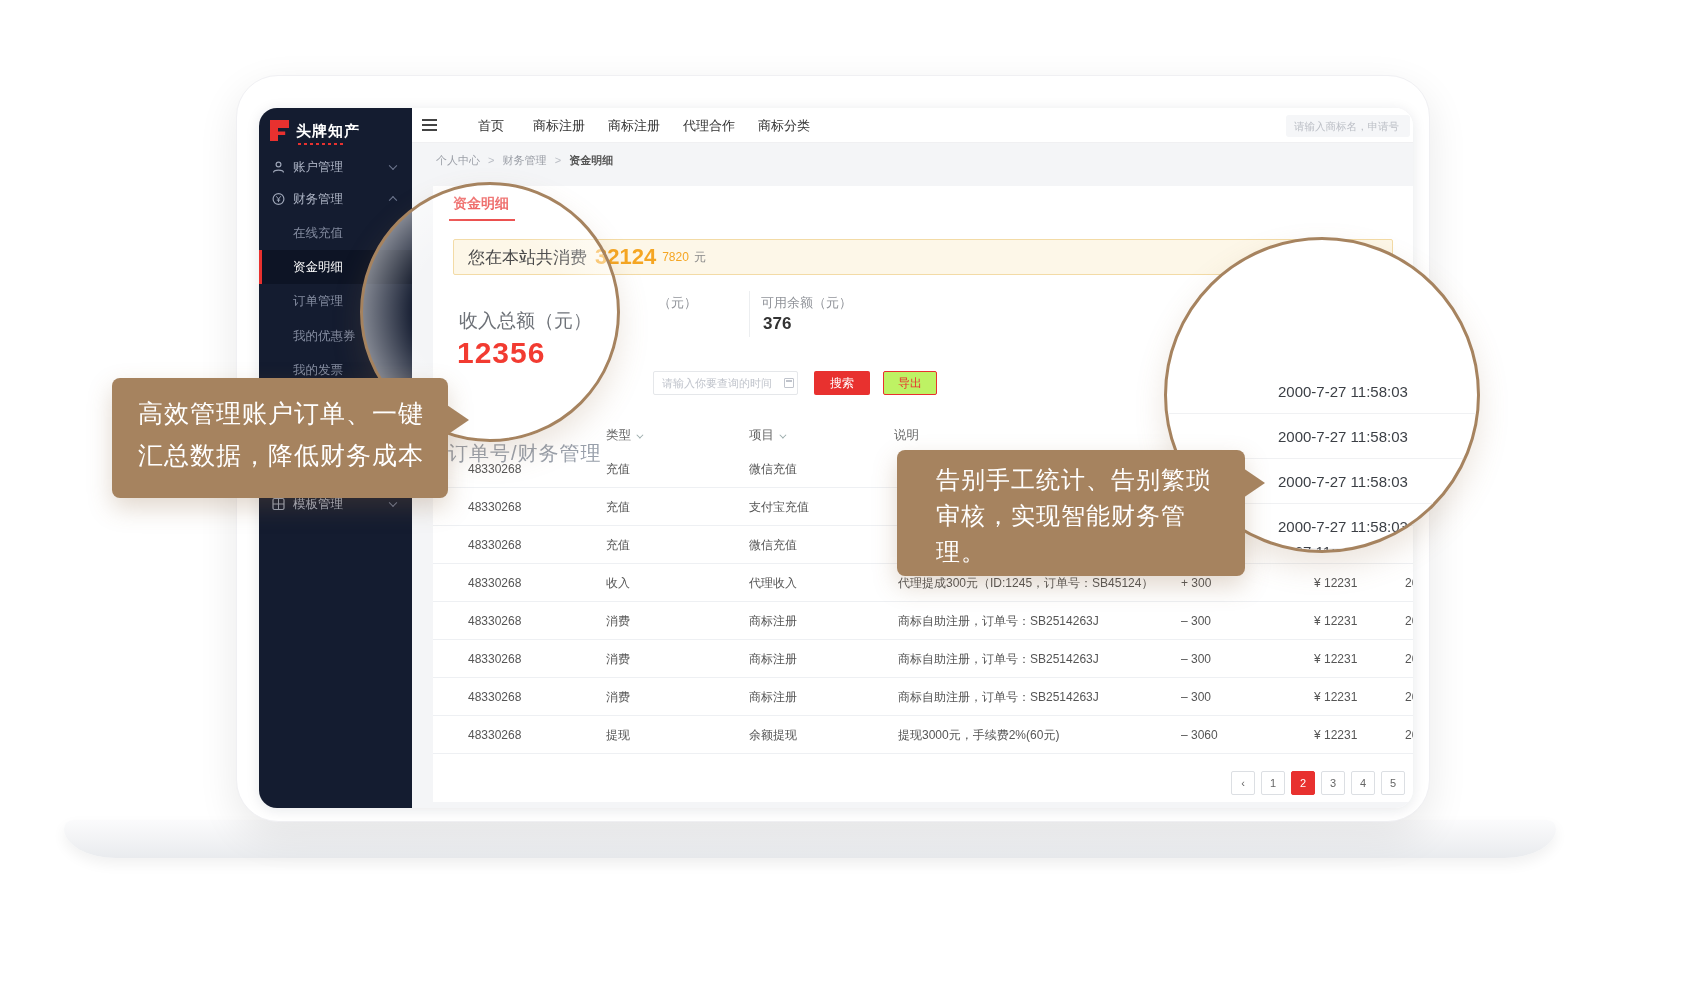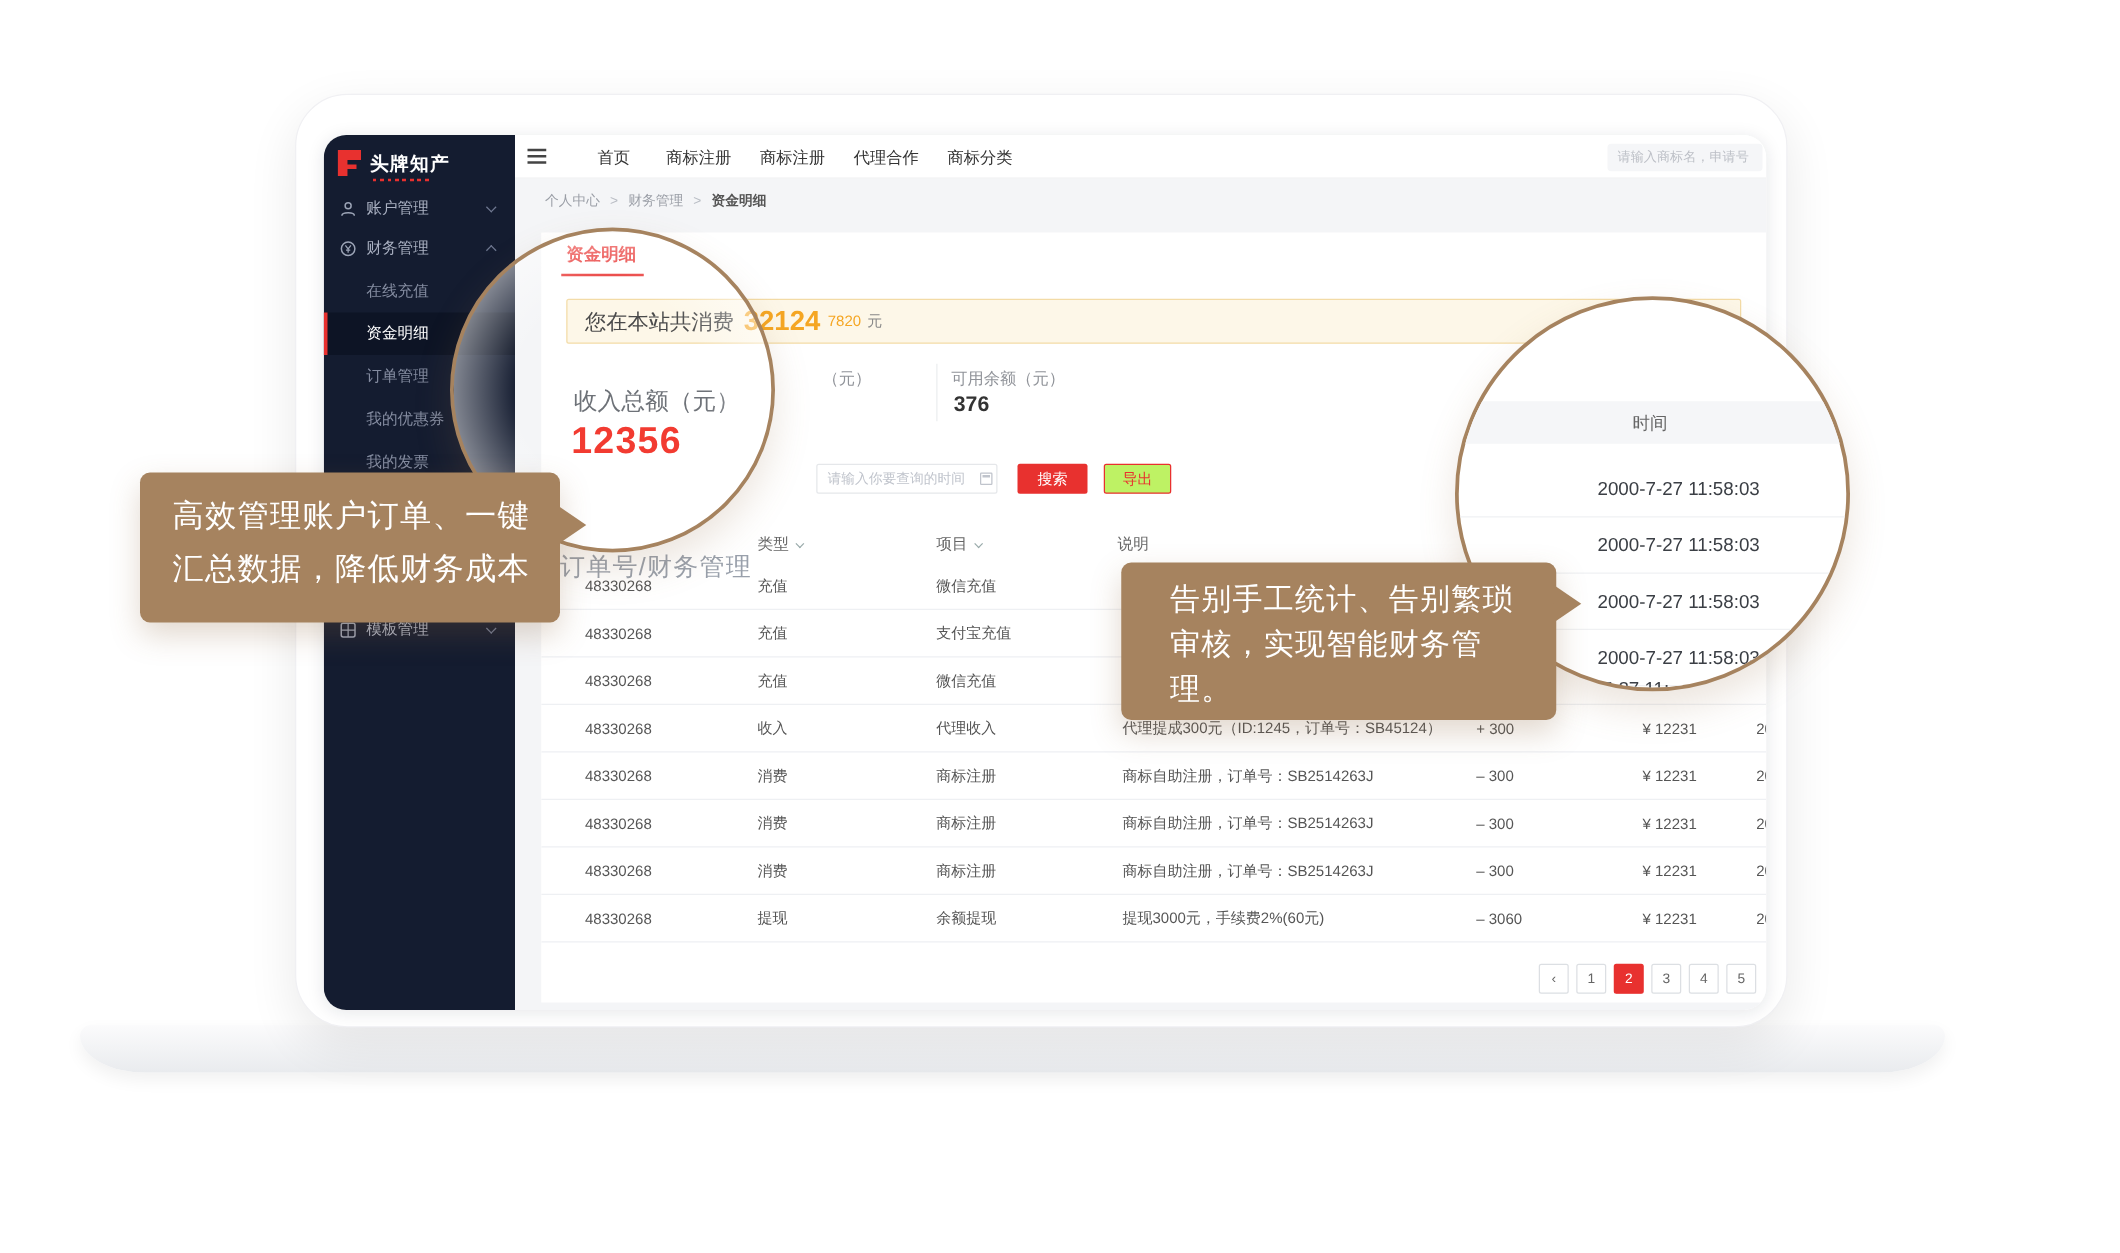--- a/index.html
+++ b/index.html
@@ -315,23 +315,20 @@
           </div>
         </div>
       </div>
 
     </div>
   </div>
 
   <div class="lens lens-left"></div>
 
   <div class="lens lens-right">
-    <div class="band">
-      <span>时间</span>
-    </div>
     <span class="ltime" style="top:143px;">2000-7-27  11:58:03</span>
     <div class="lsep" style="top:173px;"></div>
     <span class="ltime" style="top:188px;">2000-7-27  11:58:03</span>
     <div class="lsep" style="top:218px;"></div>
     <span class="ltime" style="top:233px;">2000-7-27  11:58:03</span>
     <div class="lsep" style="top:263px;"></div>
     <span class="ltime" style="top:278px;">2000-7-27  11:58:03</span>
     <div class="lsep" style="top:308px;"></div>
     <span class="ltime" style="top:303px; left:76px;">2000-7-27  11:</span>
   </div>

